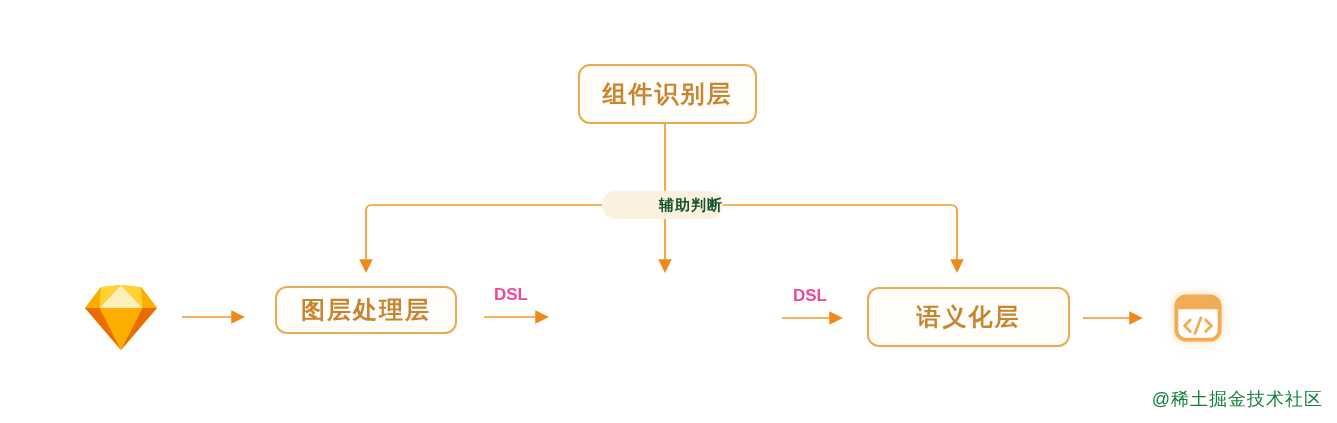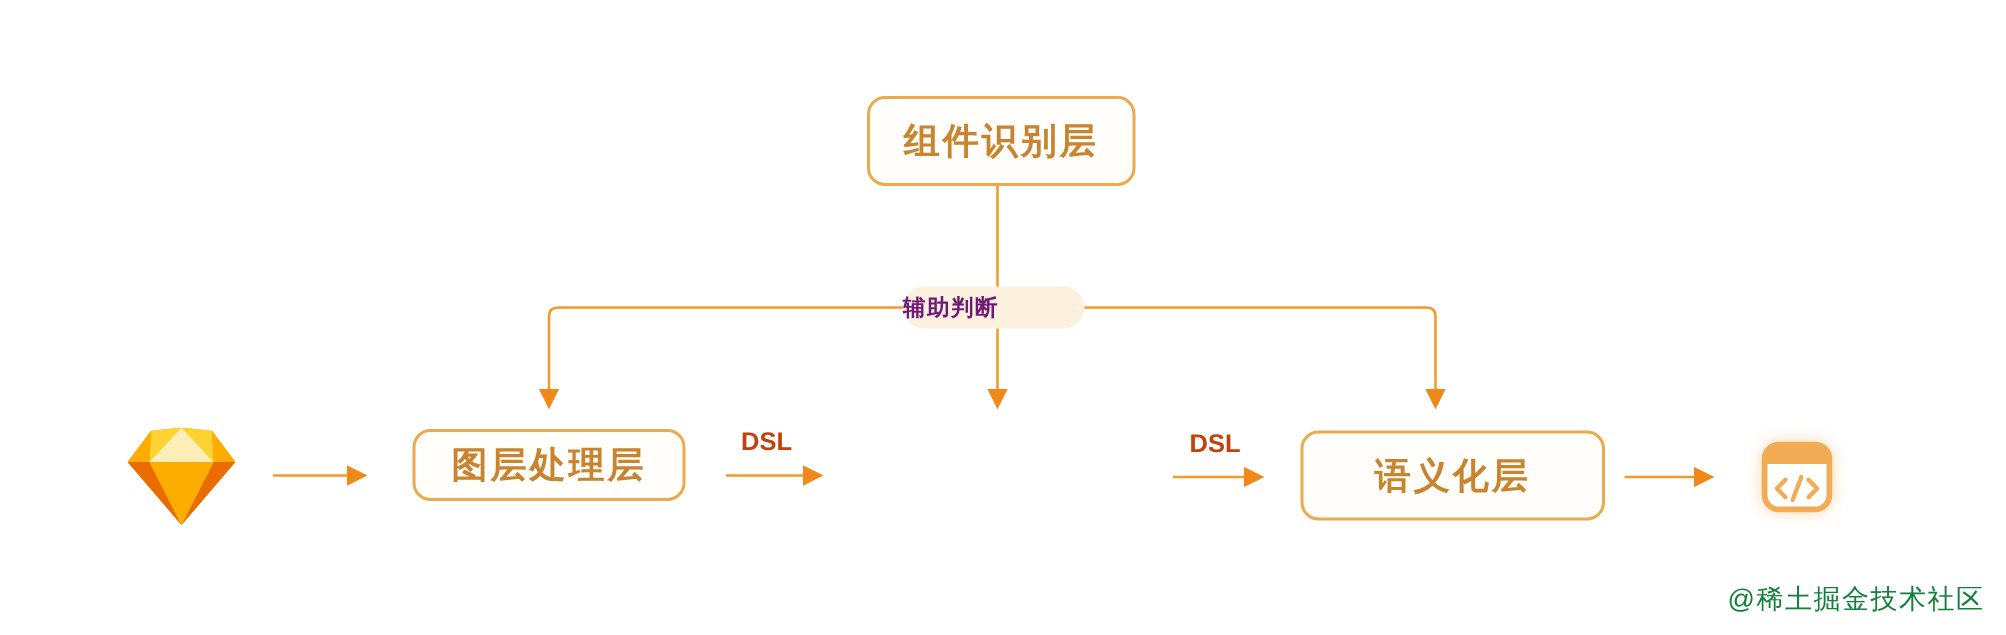--- a/index.html
+++ b/index.html
@@ -8,26 +8,26 @@
   .connectors{position:absolute;left:0;top:0;width:1337px;height:423px;z-index:1;}
   .node{
     position:absolute;z-index:2;box-sizing:border-box;
     background:#fffefb;border:2px solid #ebaa4e;border-radius:12px;
     display:flex;align-items:center;justify-content:center;
     color:#c98430;font-weight:bold;font-size:24px;letter-spacing:2px;
   }
   .pill{
     position:absolute;z-index:2;box-sizing:border-box;
     background:#fbf1de;border-radius:14px;
-    display:flex;align-items:center;justify-content:flex-start;
-    color:#701a75;font-weight:bold;font-size:15px;letter-spacing:1px;
+    display:flex;align-items:center;justify-content:flex-end;
+    color:#14532d;font-weight:bold;font-size:15px;letter-spacing:1px;
   }
   .dsl{
     position:absolute;z-index:2;width:56px;text-align:center;
-    color:#c2410c;font-weight:bold;font-size:17px;
+    color:#ec4899;font-weight:bold;font-size:17px;
   }
   .icon-wrap{position:absolute;z-index:2;}
   .code-glow{filter:drop-shadow(0 0 5px rgba(248,185,108,0.55));}
   .watermark{
     position:absolute;right:14px;top:387px;z-index:2;
     color:#15803d;font-size:18px;letter-spacing:1px;
   }
 </style>
 </head>
 <body>

